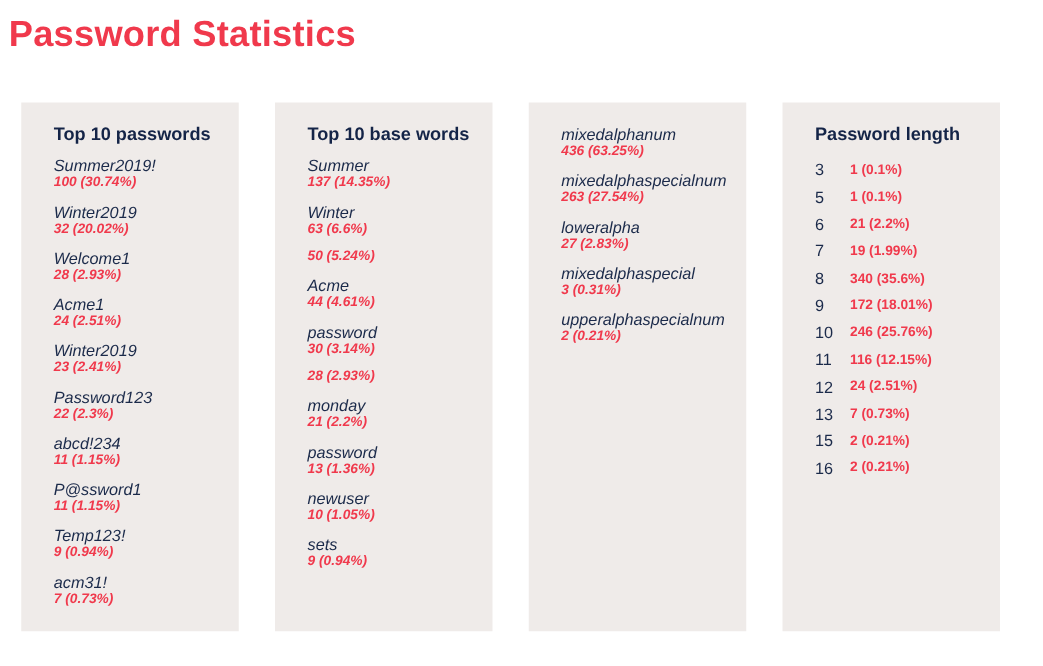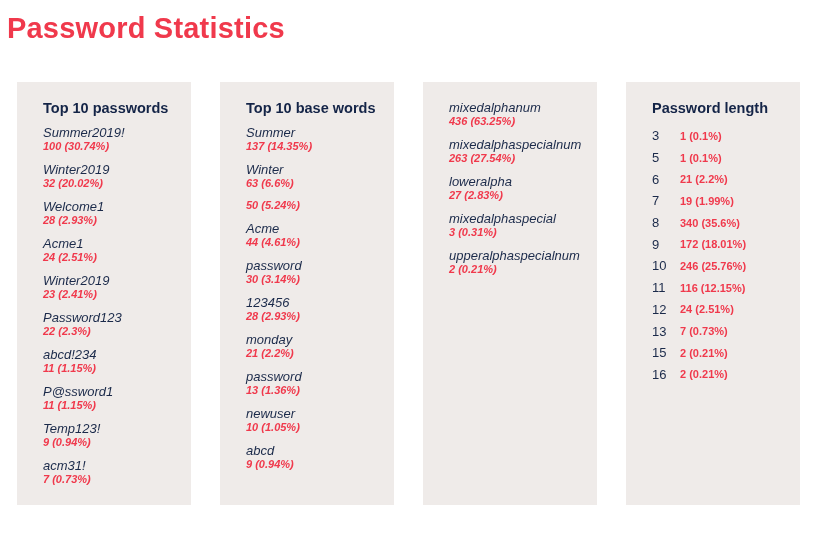--- a/index.html
+++ b/index.html
@@ -90,37 +90,36 @@
       </div>
     <div class="entry">
         <div class="entry-name">Acme</div>
         <div class="entry-value">44 (4.61%)</div>
       </div>
     <div class="entry">
         <div class="entry-name">password</div>
         <div class="entry-value">30 (3.14%)</div>
       </div>
     <div class="entry">
-        <div class="entry-name">123456</div>
         <div class="entry-value">28 (2.93%)</div>
       </div>
     <div class="entry">
         <div class="entry-name">monday</div>
         <div class="entry-value">21 (2.2%)</div>
       </div>
     <div class="entry">
         <div class="entry-name">password</div>
         <div class="entry-value">13 (1.36%)</div>
       </div>
     <div class="entry">
         <div class="entry-name">newuser</div>
         <div class="entry-value">10 (1.05%)</div>
       </div>
     <div class="entry">
-        <div class="entry-name">abcd</div>
+        <div class="entry-name">sets</div>
         <div class="entry-value">9 (0.94%)</div>
       </div>
   </section>
 
   <section class="panel">
     <div class="entry">
         <div class="entry-name">mixedalphanum</div>
         <div class="entry-value">436 (63.25%)</div>
       </div>
     <div class="entry">

